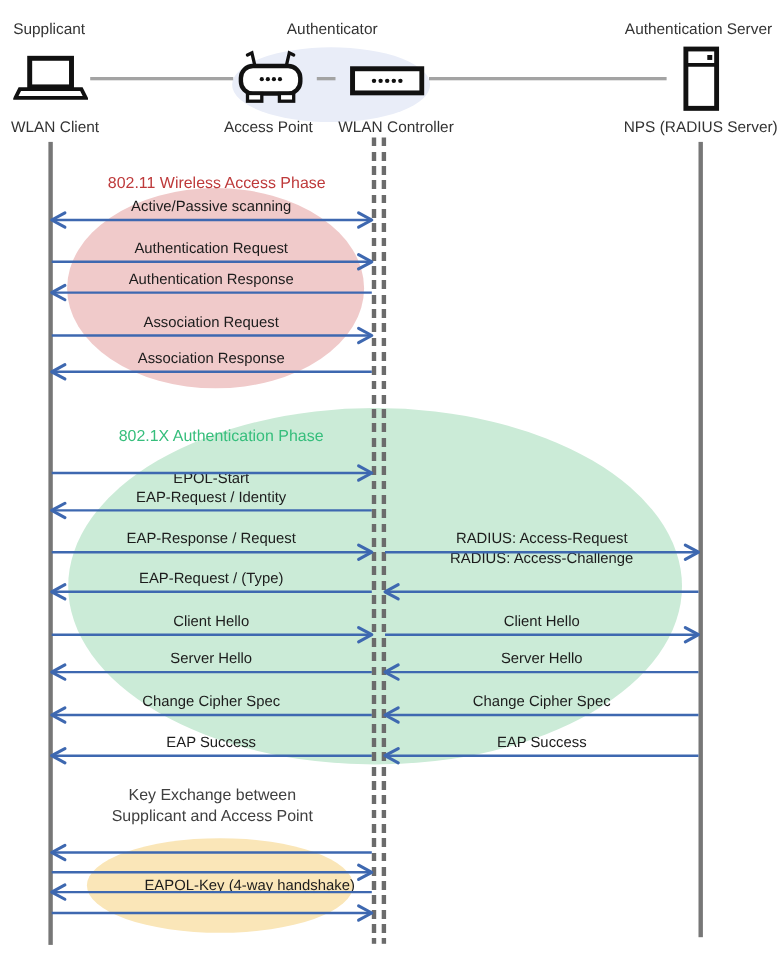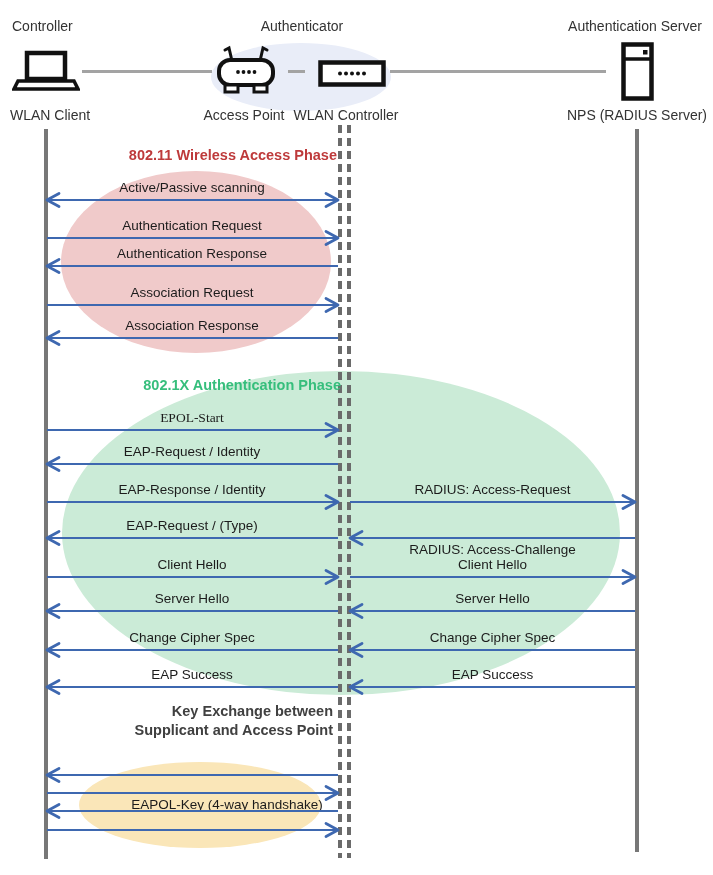--- a/index.html
+++ b/index.html
@@ -15,41 +15,42 @@
   }
   .connector{position:absolute;height:3px;background:var(--connector);}
   .role-label{
     position:absolute;font-size:14px;color:var(--node-text);white-space:nowrap;
   }
   .device-label{
     position:absolute;font-size:14px;color:var(--node-text);white-space:nowrap;
   }
   .center{text-align:center;}
   .phase-title{
-    position:absolute;font-size:14.5px;font-weight:700;text-align:right;white-space:nowrap;
+    position:absolute;font-size:14.5px;font-weight:400;text-align:center;white-space:nowrap;
     line-height:19px;
+    margin-top:12px;
   }
   .msg-label{
     position:absolute;font-size:13.5px;color:var(--msg-text);text-align:center;
     white-space:nowrap;height:16px;line-height:16px;
   }
   .icon{position:absolute;color:var(--icon);}
   #arrow-layer{position:absolute;left:0;top:0;}
 </style>
 </head>
 <body>
 
 <div class="stage">
 
   <div class="ellipse" id="auth-ellipse" style="left: 211px; top: 43px; width: 180px; height: 68px; background: rgb(233, 237, 248);"></div>
   <div class="ellipse" style="left: 61px; top: 171px; width: 270px; height: 182px; background: rgb(240, 202, 202);"></div>
   <div class="ellipse" style="left: 62px; top: 371px; width: 558px; height: 324px; background: rgb(203, 235, 215);"></div>
   <div class="ellipse" style="left: 79px; top: 762px; width: 242px; height: 86px; background: rgb(250, 230, 184);"></div>
 
-  <div class="role-label" style="left:12px;top:18px;">Controller</div>
+  <div class="role-label" style="left:12px;top:18px;">Supplicant</div>
   <div class="role-label center" style="left:222px;top:18px;width:160px;">Authenticator</div>
   <div class="role-label center" style="left:557px;top:18px;width:156px;">Authentication Server</div>
 
   <div class="connector" style="left:82px;top:70px;width:130px;"></div>
   <div class="connector" style="left:288px;top:70px;width:17px;"></div>
   <div class="connector" style="left:390px;top:70px;width:216px;"></div>
 
   <svg class="icon" style="left:12px;top:50px;" width="68" height="44" viewBox="0 0 68 44">
     <rect x="15" y="3" width="38" height="26" fill="#fff" stroke="currentColor" stroke-width="4.5"></rect>
     <path d="M6 31 H62 L66 39 H2 Z" fill="#fff" stroke="currentColor" stroke-width="3.5"></path>
@@ -74,47 +75,47 @@
     <circle cx="46" cy="13.5" r="2" fill="currentColor"></circle>
   </svg>
   <svg class="icon" style="left:621px;top:42px;" width="33" height="59" viewBox="0 0 33 59">
     <rect x="2.5" y="2.5" width="28" height="54" fill="#fff" stroke="currentColor" stroke-width="4.5"></rect>
     <line x1="3" y1="17" x2="30" y2="17" stroke="currentColor" stroke-width="3.5"></line>
     <rect x="22" y="8" width="4.5" height="4.5" fill="currentColor"></rect>
   </svg>
 
   <div class="device-label" style="left:10px;top:107px;">WLAN Client</div>
   <div class="device-label center" style="left:184px;top:107px;width:120px;">Access Point</div>
-  <div class="device-label center" style="left:276px;top:107px;width:140px;">WLAN Controller</div>
+  <div class="device-label center" style="left:290px;top:107px;width:140px;">WLAN Controller</div>
   <div class="device-label center" style="left:557px;top:107px;width:160px;">NPS (RADIUS Server)</div>
 
   <div class="lifeline" style="left:44px;top:129px;height:730px;"></div>
   <div class="dashed-line" style="left:338px;top:125px;height:733px;"></div>
   <div class="dashed-line" style="left:347px;top:125px;height:733px;"></div>
   <div class="lifeline" style="left:635px;top:129px;height:723px;"></div>
 
   <div class="phase-title" style="left: 57px; top: 146px; width: 280px; color: rgb(190, 58, 59);">802.11 Wireless Access Phase</div>
   <div class="phase-title" style="left: 61px; top: 376px; width: 280px; color: rgb(54, 190, 124);">802.1X Authentication Phase</div>
   <div class="phase-title" style="left: 53px; top: 702px; width: 280px; color: #404040;">
     <span>Key Exchange between</span><br>
     <span>Supplicant and Access Point</span>
   </div>
 
   <div id="labels">
       <div class="msg-label" style="left: 45px; width: 294px; top: 180px;">Active/Passive scanning</div>
       <div class="msg-label" style="left: 45px; width: 294px; top: 218px;">Authentication Request</div>
       <div class="msg-label" style="left: 45px; width: 294px; top: 246px;">Authentication Response</div>
       <div class="msg-label" style="left: 45px; width: 294px; top: 285px;">Association Request</div>
       <div class="msg-label" style="left: 45px; width: 294px; top: 318px; text-align: center;">Association Response</div>
-      <div class="msg-label" style="left: 45px; width: 294px; top: 410px; font-family: Liberation Serif, serif;">EPOL-Start</div>
+      <div class="msg-label" style="left: 45px; width: 294px; top: 427px;">EPOL-Start</div>
       <div class="msg-label" style="left: 45px; width: 294px; top: 444px;">EAP-Request / Identity</div>
-      <div class="msg-label" style="left: 45px; width: 294px; top: 482px;">EAP-Response / Identity</div>
+      <div class="msg-label" style="left: 45px; width: 294px; top: 482px;">EAP-Response / Request</div>
       <div class="msg-label" style="left: 348px; width: 289px; top: 482px;">RADIUS: Access-Request</div>
       <div class="msg-label" style="left: 45px; width: 294px; top: 518px;">EAP-Request / (Type)</div>
-      <div class="msg-label" style="left: 348px; width: 289px; top: 542px;">RADIUS: Access-Challenge</div>
+      <div class="msg-label" style="left: 348px; width: 289px; top: 500px;">RADIUS: Access-Challenge</div>
       <div class="msg-label" style="left: 45px; width: 294px; top: 557px;">Client Hello</div>
       <div class="msg-label" style="left: 348px; width: 289px; top: 557px;">Client Hello</div>
       <div class="msg-label" style="left: 45px; width: 294px; top: 591px;">Server Hello</div>
       <div class="msg-label" style="left: 348px; width: 289px; top: 591px;">Server Hello</div>
       <div class="msg-label" style="left: 45px; width: 294px; top: 630px;">Change Cipher Spec</div>
       <div class="msg-label" style="left: 348px; width: 289px; top: 630px;">Change Cipher Spec</div>
       <div class="msg-label" style="left: 45px; width: 294px; top: 667px;">EAP Success</div>
       <div class="msg-label" style="left: 348px; width: 289px; top: 667px;">EAP Success</div>
       <div class="msg-label" style="left: 45px; width: 294px; top: 797px; margin-left: 35px;">EAPOL-Key (4-way handshake)</div>
     </div>

